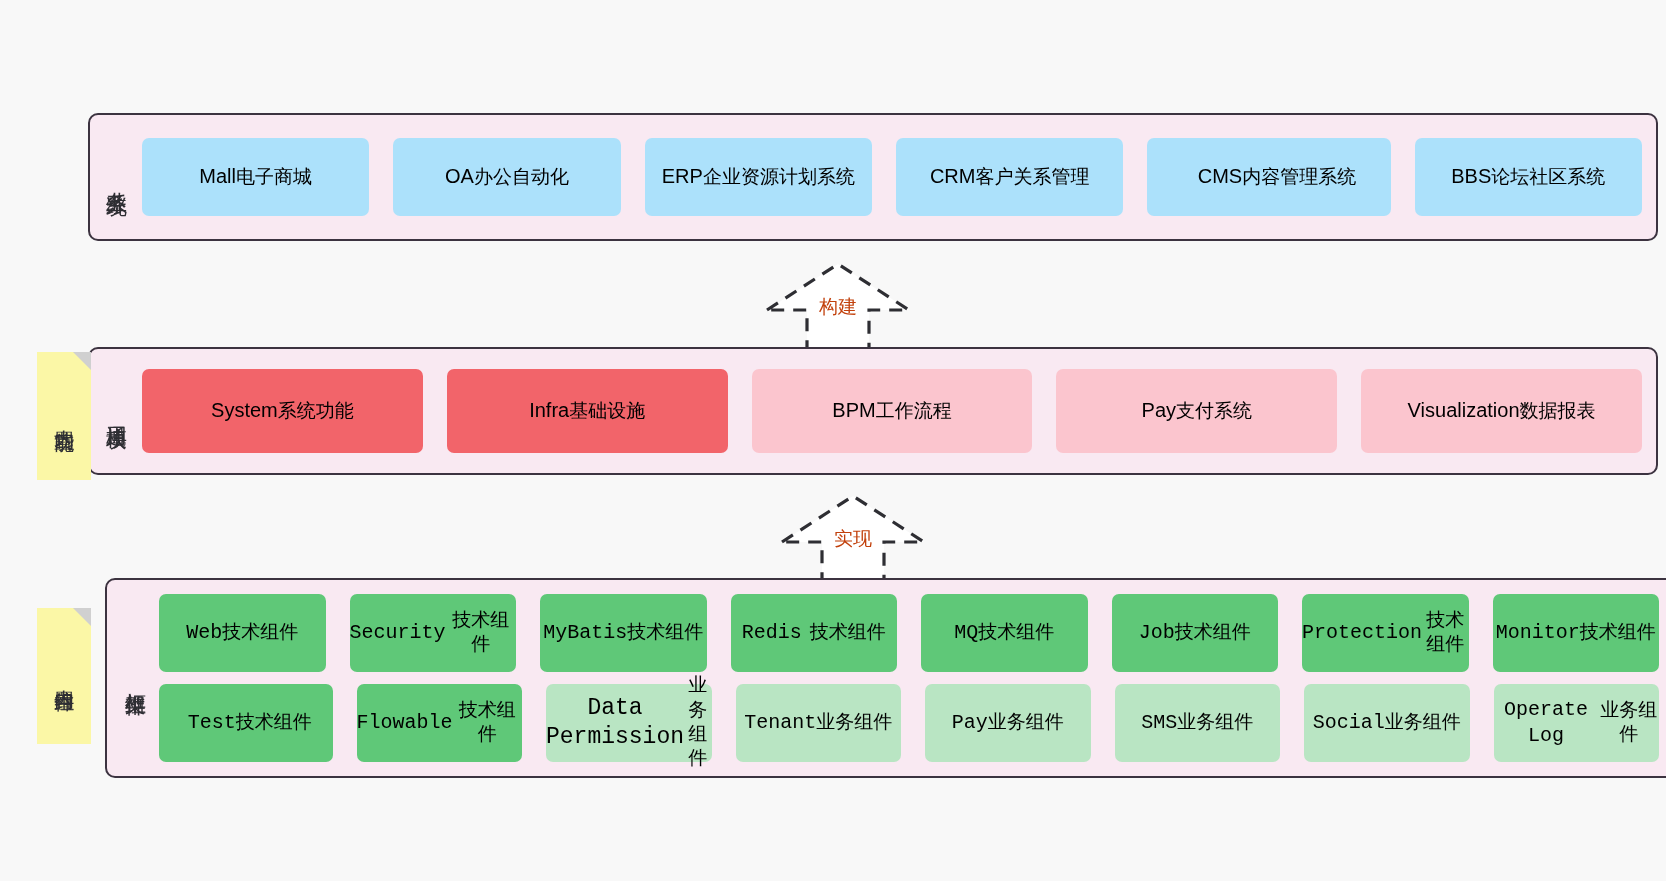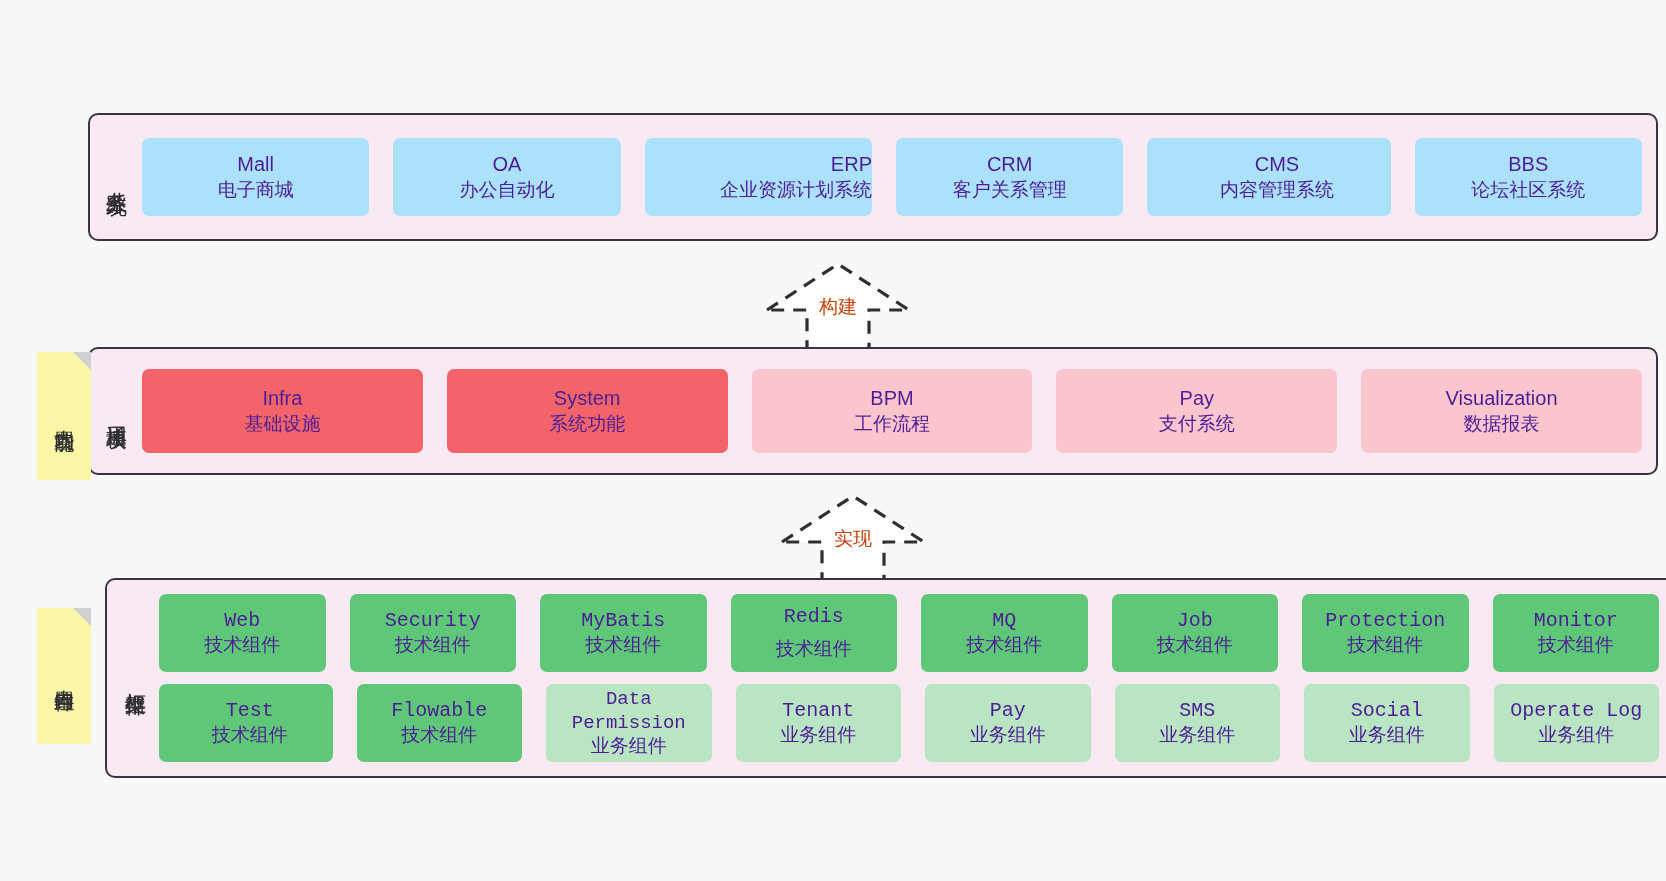--- a/index.html
+++ b/index.html
@@ -50,31 +50,31 @@
   }
   .row {
     display: flex;
     flex-direction: row;
     gap: 24px;
   }
   .cell {
     flex: 1 1 0;
     border-radius: 7px;
     display: flex;
-    flex-direction: column;
+    flex-direction: row;
     align-items: center;
     justify-content: center;
     text-align: center;
-    color: #4c1d95;
+    color: #000000;
     line-height: 1.28;
     user-select: none;
   }
   .cell .t-en { font-size: 20px; }
   .cell .t-cn { font-size: 19px; }
-  .cell.multiline .t-en { font-size: 19px; }
+  .cell.multiline .t-en { font-size: 23px; }
 
   
   #layer-business .cell { height: 78px; }
   #layer-modules .cell  { height: 84px; }
   #layer-framework .cell { height: 78px; }
 
   
   .note {
     position: absolute;
     width: 54px;
@@ -127,21 +127,21 @@
     <div class="layer-body">
       <div class="row">
         <div class="cell" style="background:#ace1fb;">
           <div class="t-en">Mall</div>
           <div class="t-cn">电子商城</div>
         </div>
         <div class="cell" style="background:#ace1fb;">
           <div class="t-en">OA</div>
           <div class="t-cn">办公自动化</div>
         </div>
-        <div class="cell" style="background:#ace1fb;align-items:flex-end;">
+        <div class="cell" style="background:#ace1fb;">
           <div class="t-en">ERP</div>
           <div class="t-cn">企业资源计划系统</div>
         </div>
         <div class="cell" style="background:#ace1fb;">
           <div class="t-en">CRM</div>
           <div class="t-cn">客户关系管理</div>
         </div>
         <div class="cell" style="background:#ace1fb;padding-left:16px;">
           <div class="t-en">CMS</div>
           <div class="t-cn">内容管理系统</div>
@@ -164,26 +164,26 @@
   <div class="note" style="left:37px; top:352px; height:128px;">
     <span class="fold"></span>
     <span>内置功能</span>
   </div>
 
   <div class="layer" id="layer-modules" style="left:88px; top:347px; width:1570px; height:128px;">
     <div class="layer-title">通用模块</div>
     <div class="layer-body">
       <div class="row">
         <div class="cell" style="background:#f2646a;">
+          <div class="t-en">System</div>
+          <div class="t-cn">系统功能</div>
+        </div>
+        <div class="cell" style="background:#f2646a;">
           <div class="t-en">Infra</div>
           <div class="t-cn">基础设施</div>
-        </div>
-        <div class="cell" style="background:#f2646a;">
-          <div class="t-en">System</div>
-          <div class="t-cn">系统功能</div>
         </div>
         <div class="cell" style="background:#fbc5ce;">
           <div class="t-en">BPM</div>
           <div class="t-cn">工作流程</div>
         </div>
         <div class="cell" style="background:#fbc5ce;">
           <div class="t-en">Pay</div>
           <div class="t-cn">支付系统</div>
         </div>
         <div class="cell" style="background:#fbc5ce;">

